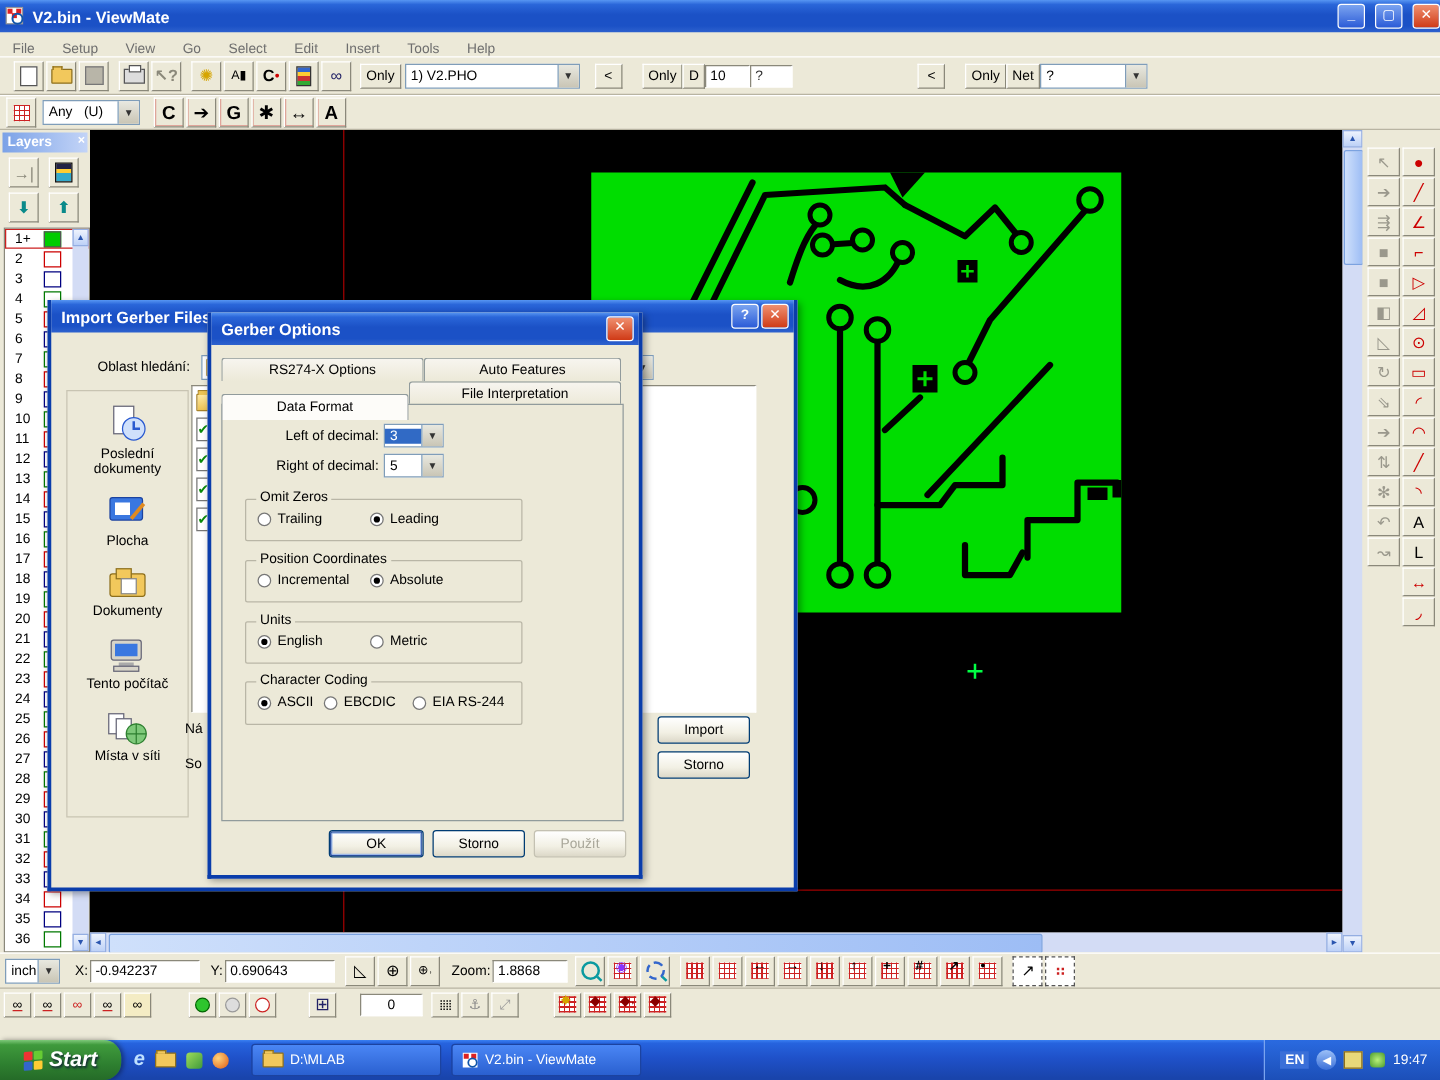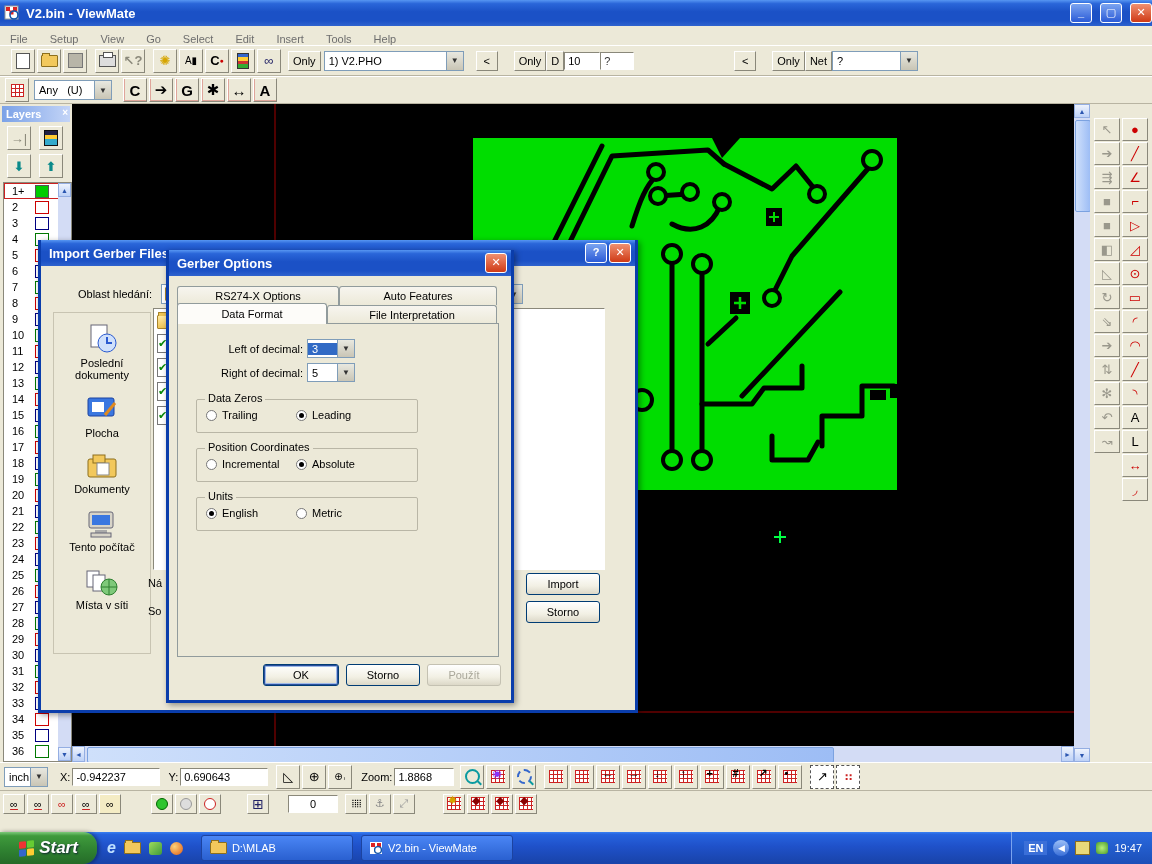--- a/index.html
+++ b/index.html
@@ -69,21 +69,21 @@
     display:flex;align-items:center;justify-content:center;font-size:11px;padding:0 10px;box-sizing:border-box;}
   .xpbtn.def{box-shadow:0 0 0 1px #2a4e9d inset, 0 0 0 2px #9db9e8 inset;}
   .xpbtn.disabled{color:#a9a79a;border-color:#c4c1b2;}
   .groupbox{position:absolute;border:1px solid #b9b6a6;border-radius:2px;}
   .grouplabel{position:absolute;top:-8px;left:8px;background:#ece9d8;padding:0 3px;}
   .radio{width:11px;height:11px;border:1px solid #777;border-radius:50%;background:#fff;display:inline-block;position:relative;box-sizing:border-box;}
   .radio.on::after{content:"";position:absolute;left:2px;top:2px;width:5px;height:5px;border-radius:50%;background:#000;}
   .ropt{position:absolute;display:flex;align-items:center;gap:5px;}
   .tab{position:absolute;height:19px;background:linear-gradient(#f7f5ef,#ece9d8);border:1px solid #919b9c;border-bottom:none;
     border-radius:3px 3px 0 0;display:flex;align-items:center;justify-content:center;box-sizing:border-box;}
-  .tab.sel{background:#fdfcf9;height:21px;z-index:3;}
+  .tab.sel{background:#fdfcf9;height:21px;z-index:3;margin-top:12px;}
   .tabpanel{position:absolute;border:1px solid #919b9c;background:#ece9d8;}
   
   .place{display:flex;flex-direction:column;align-items:center;gap:2px;text-align:center;width:92px;color:#000;}
   .fileicon{width:15px;height:17px;background:#fff;border:1px solid #777;position:relative;}
   .fileicon::after{content:"✔";position:absolute;left:0px;top:2px;color:#0a8a0a;font-weight:bold;font-size:11px;}
   .foldericon{width:17px;height:12px;background:linear-gradient(#ffe9a2,#edc455);border:1px solid #a98а2a;border:1px solid #a9842a;position:relative;border-radius:1px;}
   .foldericon::before{content:"";position:absolute;top:-4px;left:0;width:8px;height:3px;background:#edc455;border:1px solid #a9842a;border-bottom:none;border-radius:1px 1px 0 0;}
   
   .taskbar{left:0;top:832px;width:1152px;height:32px;background:linear-gradient(180deg,#3a80f2 0%,#2663de 8%,#1f51c9 45%,#1944ab 95%);display:flex;align-items:center;}
   .startbtn{height:32px;width:97px;background:linear-gradient(180deg,#7ec97a 0%,#3f9a3c 12%,#2e8030 60%,#256b28 100%);
@@ -776,21 +776,21 @@
       <span class="val" style="background:#316ac5;color:#fff;">3</span>
       <span class="caret">▼</span>
     </div>
     <span class="abs" style="left:44px;top:117px;width:90px;text-align:right;">Right of decimal:</span>
     <div class="combo abs" style="left:138px;top:113px;width:48px;height:19px;">
       <span class="val">5</span>
       <span class="caret">▼</span>
     </div>
 
     <div class="groupbox" style="left:27px;top:149px;width:220px;height:32px;">
-      <span class="grouplabel">Data Zeros</span>
+      <span class="grouplabel">Omit Zeros</span>
       <div class="ropt" style="left:9px;top:9px;">
           <span class="radio"></span>
           <span>Trailing</span>
         </div>
       <div class="ropt" style="left:99px;top:9px;">
           <span class="radio on"></span>
           <span>Leading</span>
         </div>
     </div>
 
@@ -811,20 +811,35 @@
       <div class="ropt" style="left:9px;top:9px;">
           <span class="radio on"></span>
           <span>English</span>
         </div>
       <div class="ropt" style="left:99px;top:9px;">
           <span class="radio"></span>
           <span>Metric</span>
         </div>
     </div>
 
+    <div class="groupbox" style="left:27px;top:295px;width:220px;height:33px;">
+      <span class="grouplabel">Character Coding</span>
+      <div class="ropt" style="left:9px;top:10px;">
+          <span class="radio on"></span>
+          <span>ASCII</span>
+        </div>
+      <div class="ropt" style="left:62px;top:10px;">
+          <span class="radio"></span>
+          <span>EBCDIC</span>
+        </div>
+      <div class="ropt" style="left:133px;top:10px;">
+          <span class="radio"></span>
+          <span>EIA RS-244</span>
+        </div>
+    </div>
 
 
     <div class="xpbtn def abs" style="left:94px;top:414px;width:76px;">OK</div>
     <div class="xpbtn abs" style="left:177px;top:414px;width:74px;">Storno</div>
     <div class="xpbtn disabled abs" style="left:258px;top:414px;width:74px;">Použít</div>
   </div>
 
   <div class="abs taskbar" style="z-index:50;">
     <div class="startbtn">
       <span class="flag">

